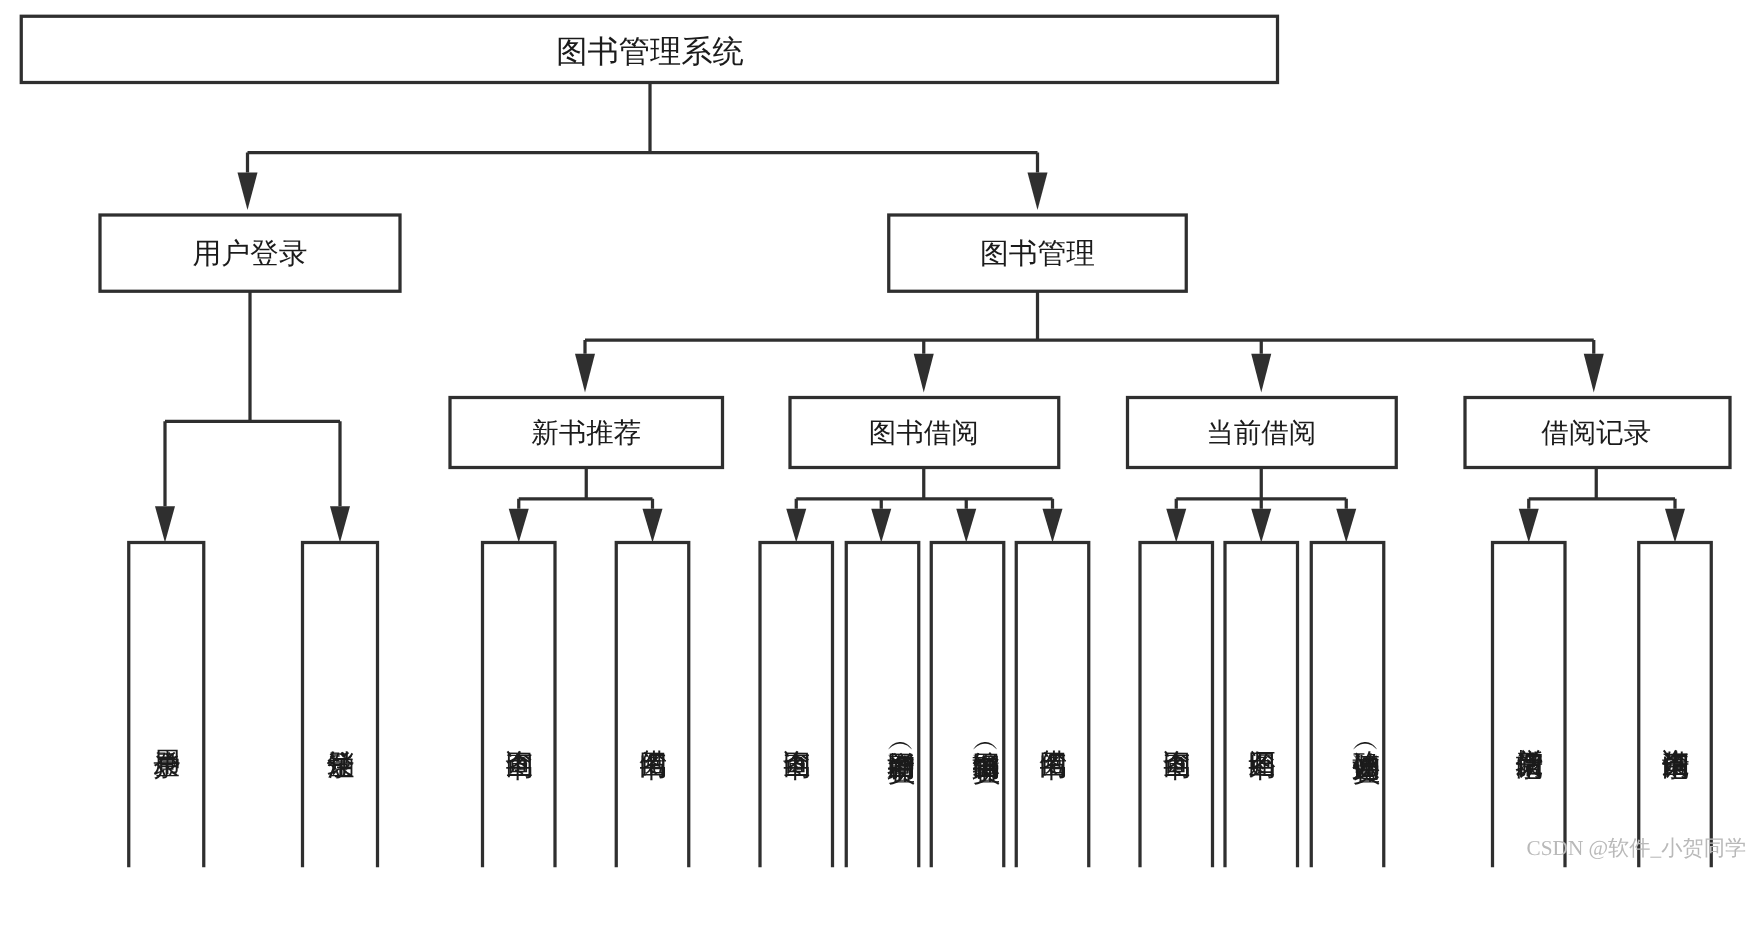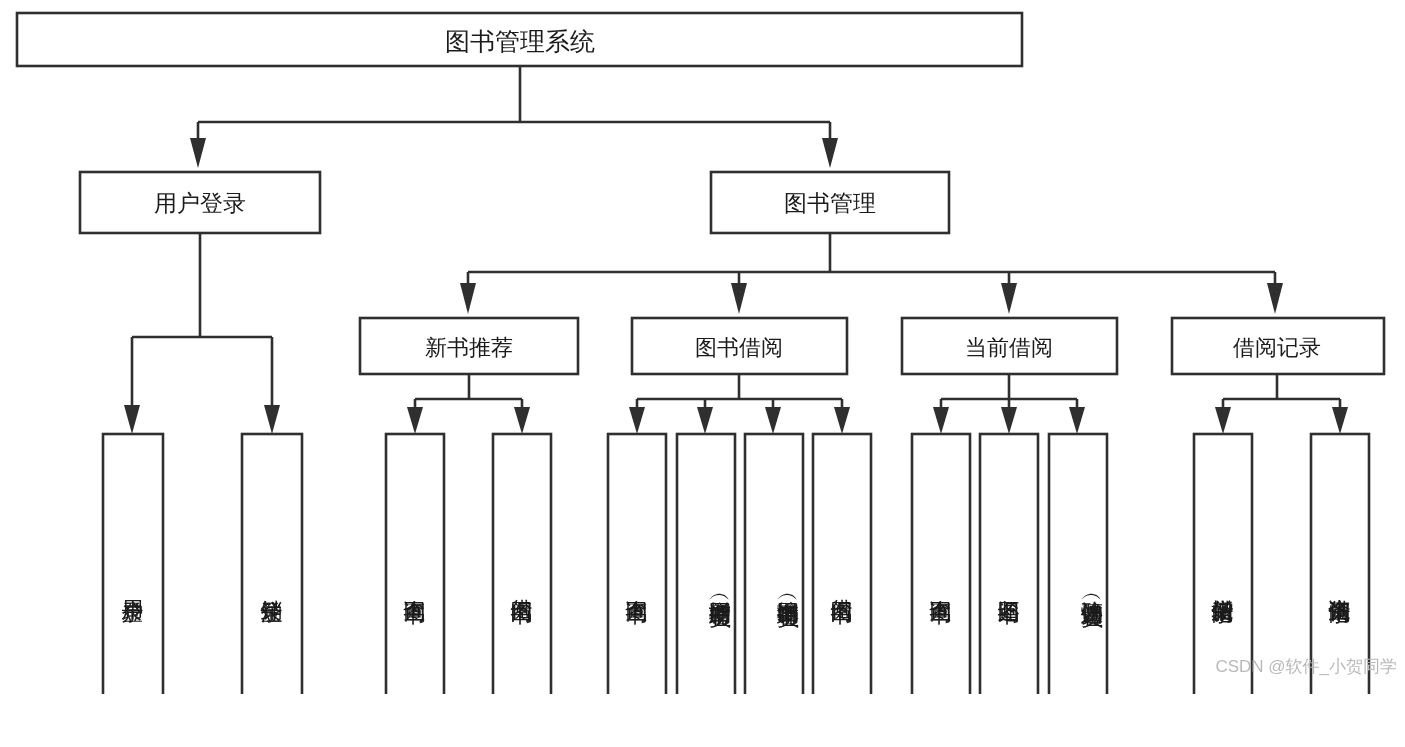--- a/index.html
+++ b/index.html
@@ -61,24 +61,24 @@
     letter-spacing: 0.04em;
     white-space: nowrap;
     pointer-events: none;
   }
   .leaf-label-wrap.center-v {
     align-items: center;
   }
   #watermark {
     position: absolute;
     right: 8px;
-    bottom: 16px;
+    bottom: 4px;
     font-size: 17px;
     color: #b9b9b9;
-    font-family: Liberation Sans, sans-serif;
+    font-family: Liberation Serif, serif;
     white-space: nowrap;
   }
 </style>
 </head>
 <body>
 
 <div id="diagram-root">
 
   <svg id="tree-svg" viewBox="0 0 1405 747">
 

